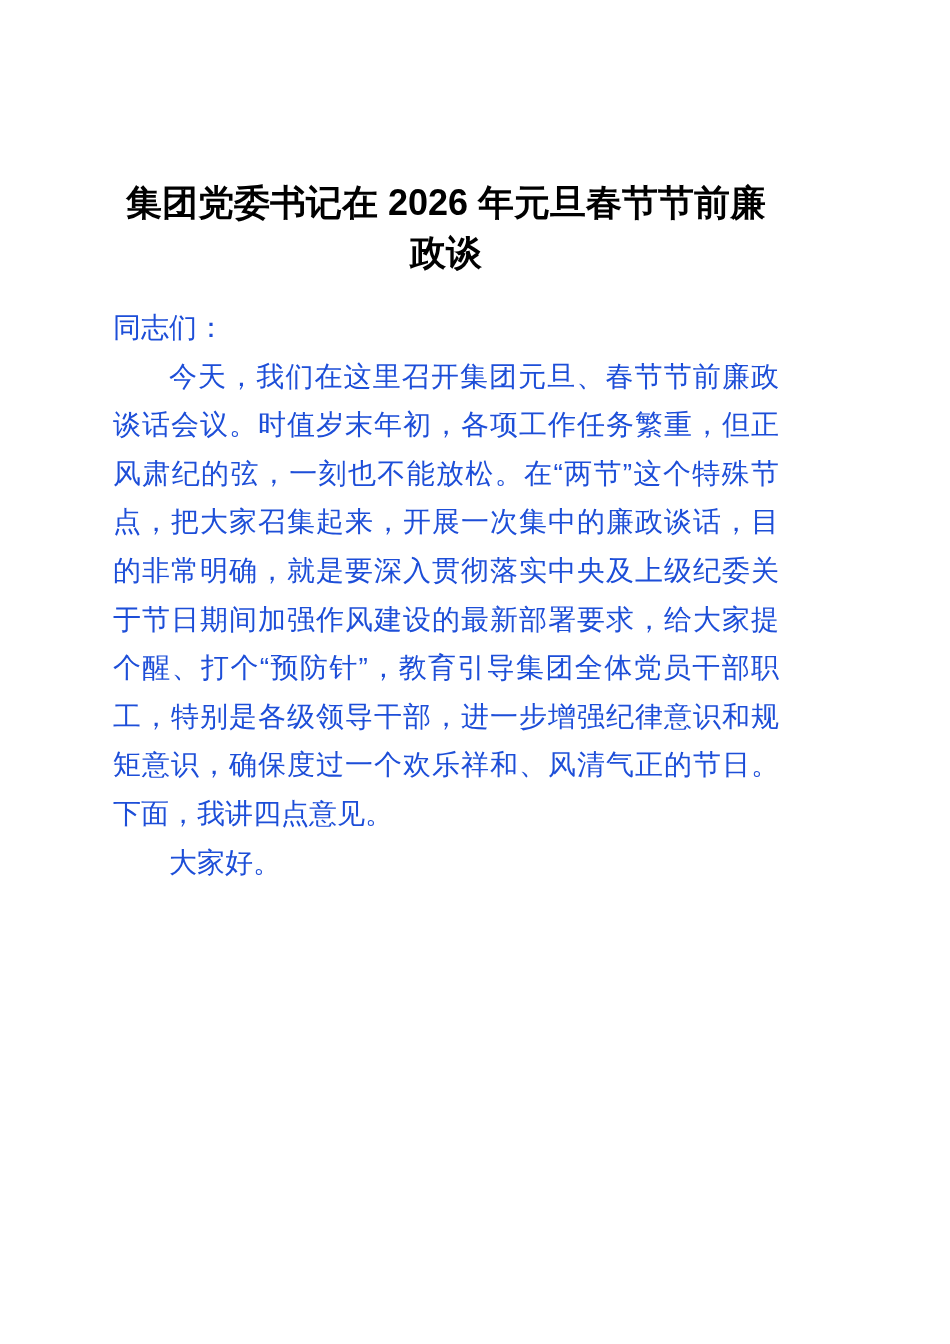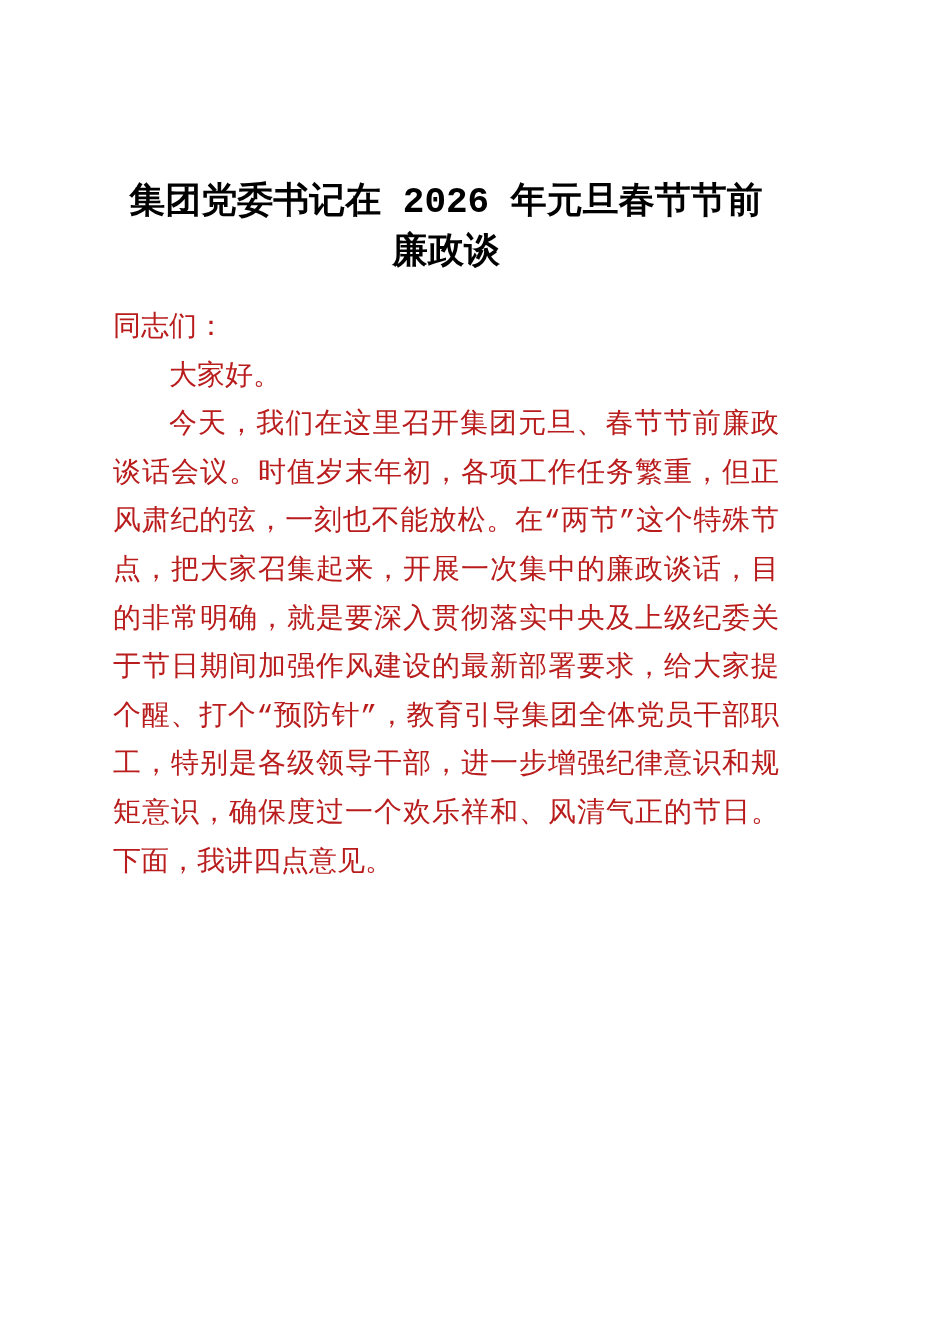--- a/index.html
+++ b/index.html
@@ -7,42 +7,42 @@
     padding: 0;
     background: #ffffff;
   }
   .page {
     position: relative;
     width: 886px;
     height: 1344px;
     box-sizing: border-box;
     background: #ffffff;
     padding: 178px 107px 0 113px;
-    font-family: Liberation Mono, monospace;
+    font-family: Liberation Sans, sans-serif;
     color: #000000;
     overflow: hidden;
   }
   .doc-title {
     margin: 0;
     font-size: 36px;
     font-weight: 700;
     line-height: 50px;
     text-align: center;
     color: #000000;
   }
   .doc-title .title-line {
     display: block;
   }
   .doc-body {
     margin-top: 26px;
     font-size: 28px;
     line-height: 48.6px;
     text-align: justify;
     text-justify: inter-character;
-    color: #b91c1c;
+    color: #1d4ed8;
   }
   .doc-body p {
     margin: 0;
     padding: 0;
     text-indent: 2em;
   }
   .doc-body p.salutation {
     text-indent: 0;
   }
   .doc-body b.lead {
@@ -55,20 +55,20 @@
 <div class="page">
 
   <h1 class="doc-title">
     <span class="title-line">集团党委书记在 2026 年元旦春节节前廉政谈</span>
   </h1>
 
   <div class="doc-body">
 
     <p class="salutation">同志们：</p>
 
+    <p>今天，我们在这里召开集团元旦、春节节前廉政谈话会议。时值岁末年初，各项工作任务繁重，但正风肃纪的弦，一刻也不能放松。在“两节”这个特殊节点，把大家召集起来，开展一次集中的廉政谈话，目的非常明确，就是要深入贯彻落实中央及上级纪委关于节日期间加强作风建设的最新部署要求，给大家提个醒、打个“预防针”，教育引导集团全体党员干部职工，特别是各级领导干部，进一步增强纪律意识和规矩意识，确保度过一个欢乐祥和、风清气正的节日。下面，我讲四点意见。</p>
+
     <p>大家好。</p>
-
-    <p>今天，我们在这里召开集团元旦、春节节前廉政谈话会议。时值岁末年初，各项工作任务繁重，但正风肃纪的弦，一刻也不能放松。在“两节”这个特殊节点，把大家召集起来，开展一次集中的廉政谈话，目的非常明确，就是要深入贯彻落实中央及上级纪委关于节日期间加强作风建设的最新部署要求，给大家提个醒、打个“预防针”，教育引导集团全体党员干部职工，特别是各级领导干部，进一步增强纪律意识和规矩意识，确保度过一个欢乐祥和、风清气正的节日。下面，我讲四点意见。</p>
 
 
   </div>
 
 </div>
 
 </body></html>

